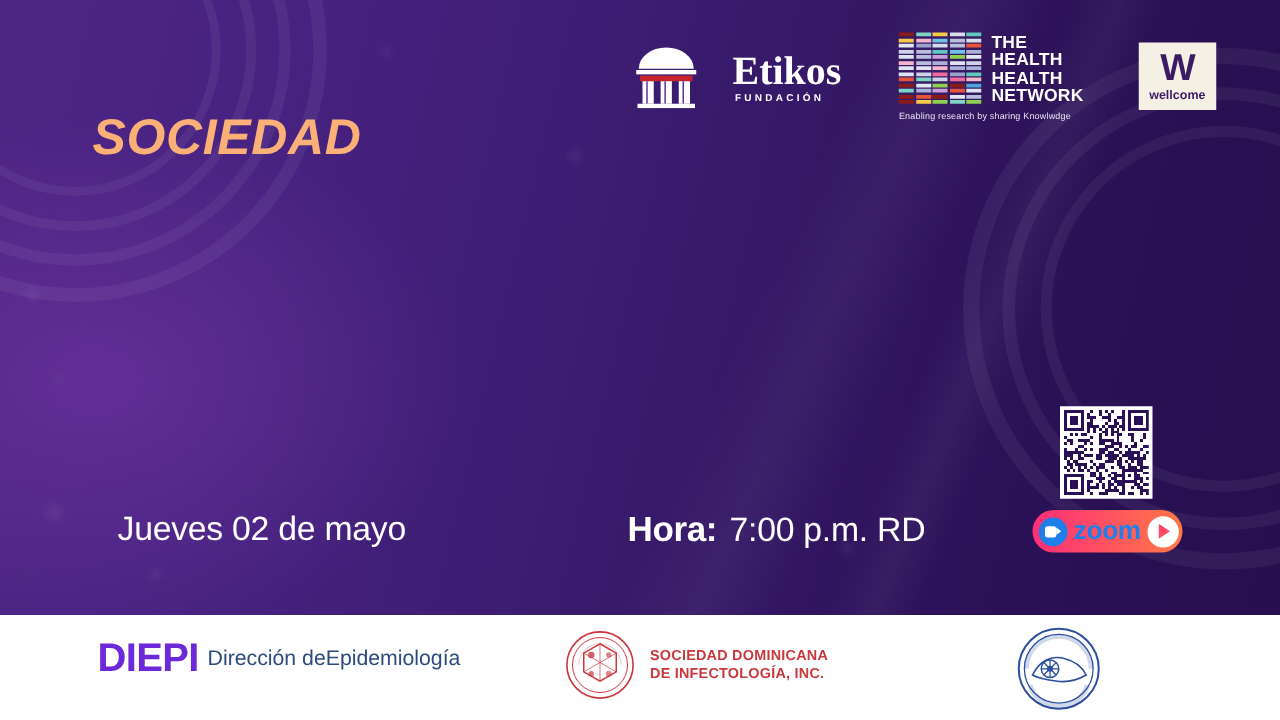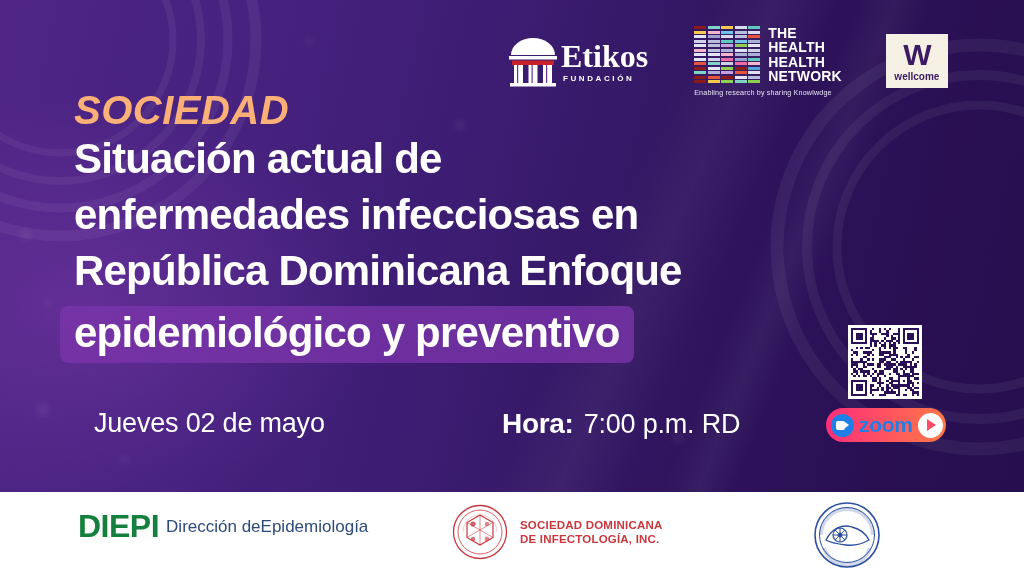--- a/index.html
+++ b/index.html
@@ -28,21 +28,21 @@
     position:absolute; pointer-events:none;
     background:linear-gradient(90deg, rgba(255,255,255,0) 0%, rgba(255,255,255,0.045) 50%, rgba(255,255,255,0) 100%);
   }
 
   
   .logo-row {
     position:absolute; top:26px; left:505px;
     display:flex; align-items:center; gap:0;
   }
   
-  .etikos { display:flex; align-items:center; gap:0; }
+  .etikos { display:flex; align-items:center; gap:25px; }
   .etikos-mark { width:56px; height:52px; display:block; }
   .etikos-text { display:flex; flex-direction:column; line-height:1; }
   .etikos-name {
     font-family:"Liberation Serif", serif;
     font-weight:bold; font-size:32px; color:#ffffff; letter-spacing:0px;
   }
   .etikos-sub {
     font-size:8px; color:#ffffff; letter-spacing:2.6px;
     font-weight:bold; margin-top:3px; margin-left:2px;
   }
@@ -134,21 +134,21 @@
     border-top:6px solid transparent; border-bottom:6px solid transparent;
     border-left:9px solid #ff4a68;
   }
 
   
   .footer {
     position:absolute; left:0; bottom:0; width:1024px; height:84px;
     background:#ffffff; display:flex; align-items:center;
   }
   .diepi { position:absolute; left:78px; top:16px; display:flex; align-items:center; gap:7px; }
-  .diepi-mark { font-size:32px; font-weight:bold; color:#15803d; letter-spacing:-0.5px; }
+  .diepi-mark { font-size:32px; font-weight:bold; color:#6d28d9; letter-spacing:-0.5px; }
   .diepi-sub { display:flex; flex-direction:row; line-height:1.12; }
   .diepi-sub span { font-size:17px; color:#2c4a7c; }
   .sdi { position:absolute; left:452px; top:12px; display:flex; align-items:center; gap:12px; }
   .sdi-seal { width:56px; height:56px; }
   .sdi-text { display:flex; flex-direction:column; line-height:1.25; }
   .sdi-text span { font-size:11.5px; font-weight:bold; color:#c8383d; letter-spacing:0.2px; }
   .sodomesa { position:absolute; left:812px; top:8px; width:70px; height:70px; }
 </style>
 </head>
 <body>
@@ -279,26 +279,20 @@
     </div>
 
     <div class="wellcome">
       <div class="wellcome-w">W</div>
       <div class="wellcome-t">wellcome</div>
     </div>
   </div>
 
   <div class="kicker">SOCIEDAD</div>
 
-  <div class="headline">
-    <div class="hl-line">Situación actual de</div>
-    <div class="hl-line">enfermedades infecciosas en</div>
-    <div class="hl-line">República Dominicana Enfoque</div>
-    <div class="hl-line hl-hi">epidemiológico y preventivo</div>
-  </div>
 
   <div class="meta">
     <span class="meta-v">Jueves 02 de mayo</span>
   </div>
   <div class="meta2">
     <span class="meta-b">Hora:</span>
     <span class="meta-v">7:00 p.m. RD</span>
   </div>
 
   <div class="qr">

